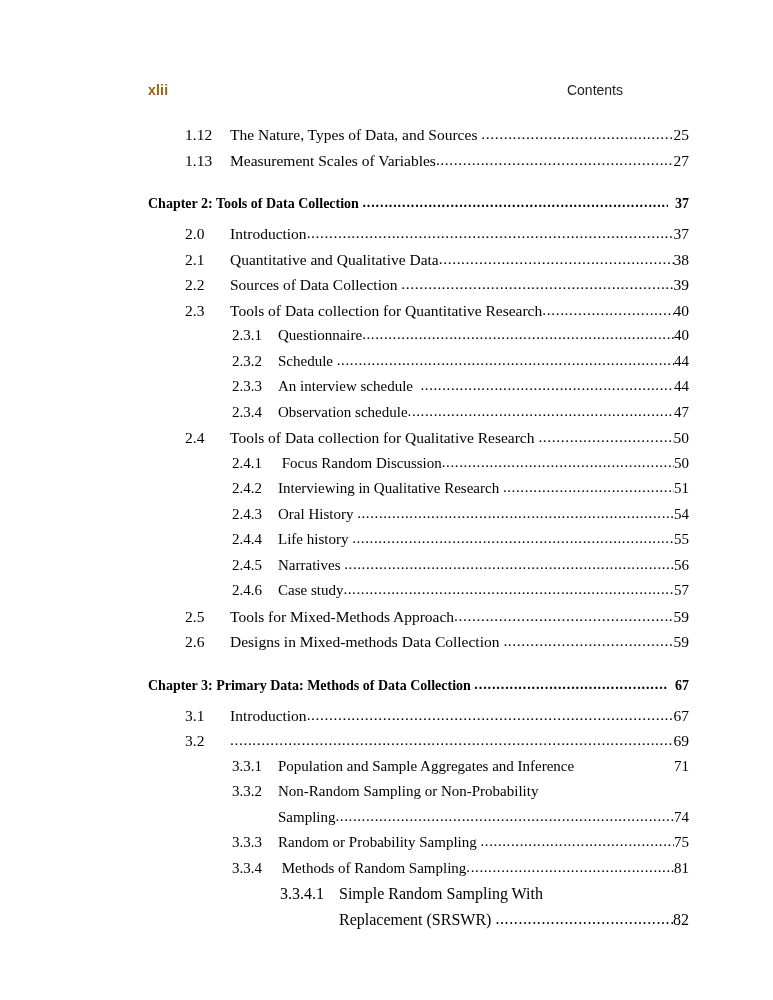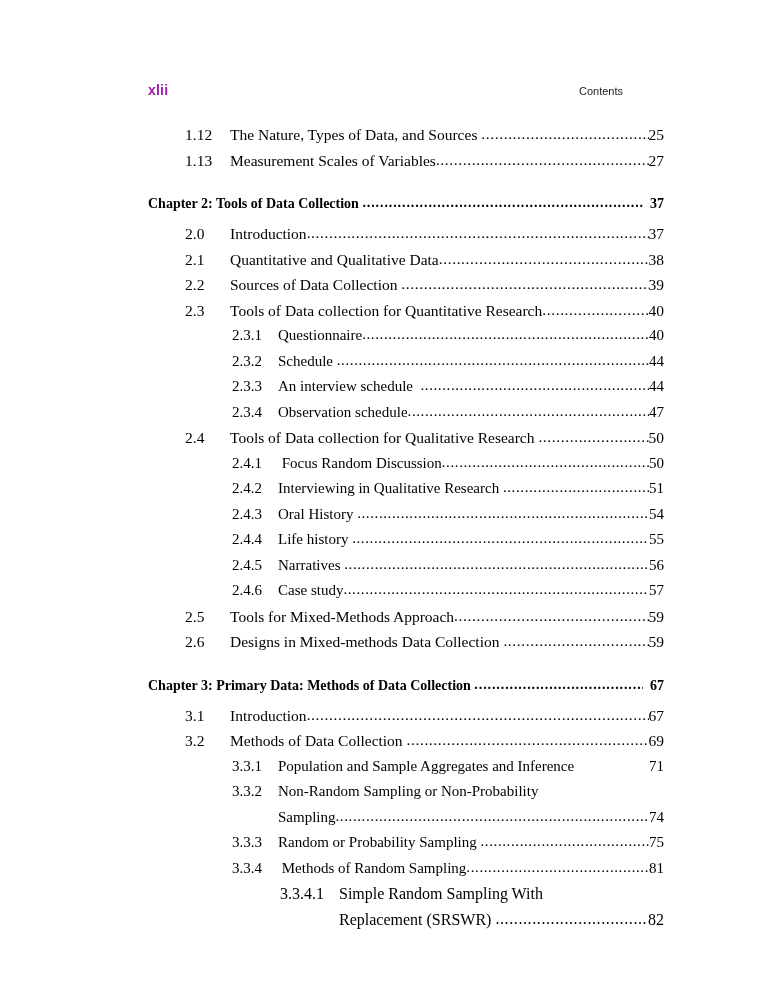--- a/index.html
+++ b/index.html
@@ -26,42 +26,42 @@
     height: 18px;
     display: flex;
     align-items: baseline;
     justify-content: space-between;
   }
   .folio {
     font-family: "Liberation Sans", "DejaVu Sans", sans-serif;
     font-size: 14px;
     font-weight: bold;
     letter-spacing: 0.2px;
-    color: #a21caf;
+    color: #a16207;
     text-align: center;
   }
   .head-label {
     font-family: "Liberation Sans", "DejaVu Sans", sans-serif;
-    font-size: 11px;
+    font-size: 14px;
     font-weight: normal;
     color: #222222;
   }
 
   
   .toc {
     position: absolute;
     left: 0;
     right: 0;
     top: 122px;
   }
 
   .entry {
     display: flex;
     align-items: flex-start;
-    padding-right: 109px;   
+    padding-right: 84px;   
     box-sizing: border-box;
     width: 773px;
   }
 
   .num {
     flex: 0 0 auto;
     white-space: pre;
   }
   .body {
     flex: 1 1 auto;
@@ -363,21 +363,20 @@
             <span class="title">Introduction</span>
             <span class="leader"></span>
             <span class="pg">67</span>
           </div>
         </div>
       </div>
       <div class="entry lvl2">
         <span class="num">3.2</span>
         <div class="body">
           <div class="ln">
-            <span class="title">Methods of Data Collection </span>
             <span class="leader"></span>
             <span class="pg">69</span>
           </div>
         </div>
       </div>
       <div class="entry lvl3">
         <span class="num">3.3.1</span>
         <div class="body">
           <div class="ln">
             <span class="title">Population and Sample Aggregates and Inference </span>

